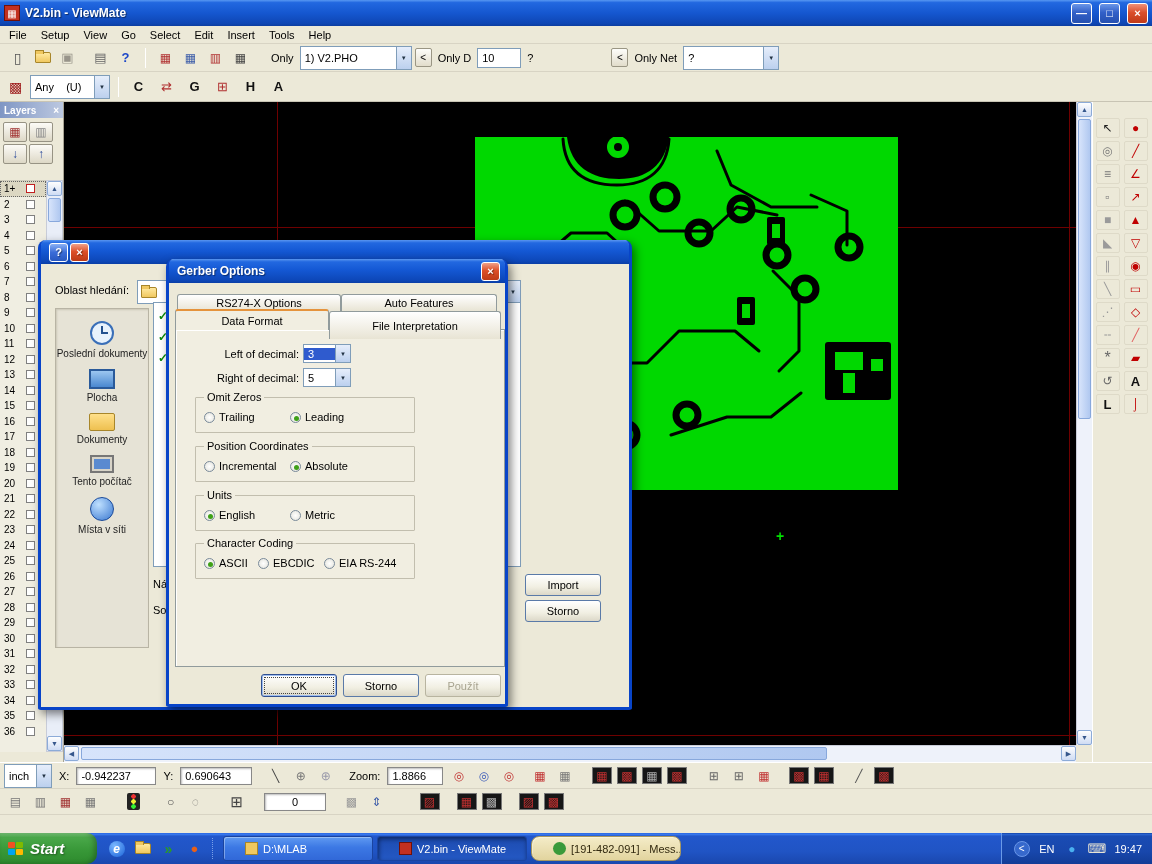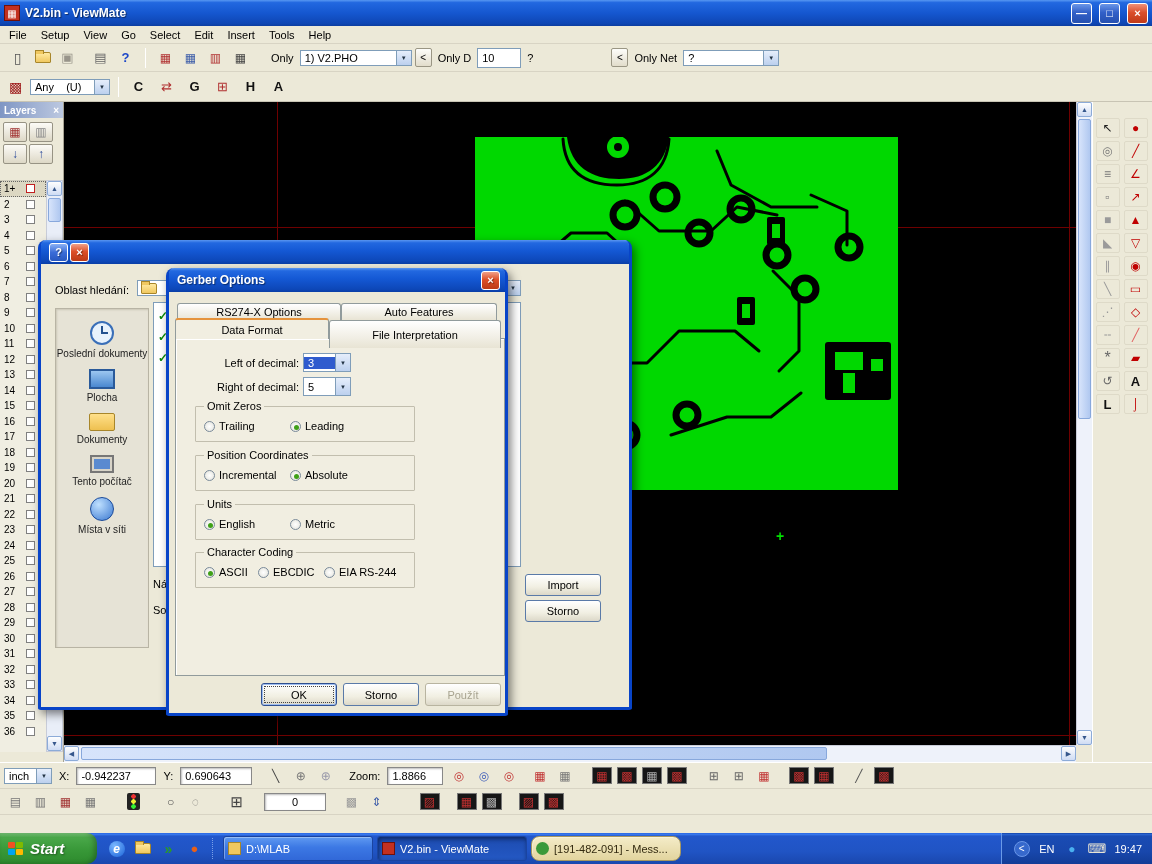--- a/index.html
+++ b/index.html
@@ -26,21 +26,21 @@
     border-bottom:1px solid #d8d4c4; display:flex; align-items:center; gap:3px; padding-left:6px; }
   #tb2 { position:absolute; left:0; top:72px; width:1152px; height:30px; background:#ece9d8;
     border-bottom:1px solid #c8c4b4; display:flex; align-items:center; gap:3px; padding-left:4px; }
   .iconrow { display:inline-flex; align-items:center; gap:2px; }
   .ticon { width:23px; height:21px; display:inline-flex; align-items:center; justify-content:center; }
   .ig { display:flex; align-items:center; justify-content:center; font-size:12px; }
   .bold { font-weight:bold; }
   .letter { font-weight:bold; font-size:13px; }
   .tsep { width:1px; height:20px; background:#b8b4a4; border-right:1px solid #fff; margin:0 5px; }
   .tlabel { font-size:11px; margin:8px 3px; white-space:nowrap; }
-  .xpcombo { height:16px; background:#fff; border:1px solid #7f9db9; display:inline-flex; align-items:center; font-size:11px; }
+  .xpcombo { height:24px; background:#fff; border:1px solid #7f9db9; display:inline-flex; align-items:center; font-size:11px; }
   .xpcombo .val { padding:0 4px; flex:1; white-space:pre; overflow:hidden; }
   .xpcombo .arrow { width:15px; align-self:stretch; background:linear-gradient(180deg,#e6eefb,#bcd0ee);
     border-left:1px solid #7f9db9; display:flex; align-items:center; justify-content:center; font-size:6px; color:#234; }
   .xpinput { height:20px; background:#fff; border:1px solid #7f9db9; font-size:11px; display:inline-flex;
     align-items:center; padding:0 4px; }
   .smallbtn { width:17px; height:19px; background:linear-gradient(#fdfdfa,#e2ddcb); border:1px solid #9a9684;
     border-radius:2px; display:inline-flex; align-items:center; justify-content:center; font-size:10px; }
   .folder { width:16px; height:11px; background:linear-gradient(#ffe9a0,#f0c860); border:1px solid #a8862a;
     border-radius:1px 2px 1px 1px; position:relative; }
   .folder::before { content:""; position:absolute; top:-3px; left:-1px; width:7px; height:3px;
@@ -102,21 +102,21 @@
   #taskbar { position:absolute; left:0; top:833px; width:1152px; height:31px; display:flex; align-items:center;
     background:linear-gradient(180deg,#2663e0 0%,#3b7cf0 4%,#2257cc 10%,#2054c4 60%,#1a47ae 100%); }
   #start-btn { width:97px; height:31px; border-radius:0 10px 10px 0; display:flex; align-items:center; gap:6px;
     padding-left:8px; color:#fff; font-weight:bold; font-style:italic; font-size:15px; text-shadow:1px 1px 2px rgba(0,0,0,.4);
     background:linear-gradient(180deg,#7aca7a 0%,#4aa84a 14%,#389838 55%,#2d8a2d 100%); box-shadow:inset -3px 0 5px rgba(0,0,0,.25); }
   .winflag { width:16px; height:14px; display:grid; grid-template-columns:7px 7px; grid-template-rows:6px 6px; gap:1px; }
   .winflag i { border-radius:1px; }
   .winflag .f1{background:#f25022;} .winflag .f2{background:#7fba00;} .winflag .f3{background:#00a4ef;} .winflag .f4{background:#ffb900;}
   #quicklaunch { display:flex; align-items:center; gap:3px; margin:0 6px 0 8px; padding-right:6px; border-right:1px dotted #7aa0e8; }
   .taskbtn { height:25px; margin-left:4px; width:150px; border-radius:3px; border:1px solid #1a44a0; color:#fff;
-    font-size:11px; display:flex; align-items:center; gap:5px; padding:0 4px; white-space:nowrap; overflow:hidden;
+    font-size:11px; display:flex; align-items:center; gap:5px; padding:0 21px; white-space:nowrap; overflow:hidden;
     background:linear-gradient(180deg,#5f9af2,#3c78e4 45%,#3168d8); box-shadow:inset 1px 1px 0 rgba(255,255,255,.35); }
   .taskbtn.active { background:linear-gradient(180deg,#1d4cb0,#2458c4); box-shadow:inset 1px 2px 4px rgba(0,16,48,.6); }
   .taskbtn.flash { background:linear-gradient(180deg,#f4ecc8,#e2d49e); color:#332a10; border-color:#a89860;border-radius:8px; }
   .tb-ico { width:13px; height:13px; flex:0 0 auto; }
   #tray { margin-left:auto; height:31px; display:flex; align-items:center; gap:6px; padding:0 10px 0 8px; color:#fff;
     border-left:1px solid #6a9ae8; background:linear-gradient(180deg,#1244a8 0%,#2a64d0 5%,#1a4cb4 10%,#1847ac 60%,#123c96 100%); }
   .traybtn { width:16px; height:16px; border-radius:8px; background:#3668cc; border:1px solid #6a96e8; font-size:10px; }
   .tray-lang { font-size:11px; }
   .tray-time { font-size:11px; }
 
@@ -788,21 +788,21 @@
             <span class="docbox"></span>
           </div>
         </div>
       <div class="xpbtn" style="left:484px;top:310px;width:76px">Import</div>
       <div class="xpbtn" style="left:484px;top:336px;width:76px">Storno</div>
       <span class="lbl" style="left:112px;top:310px">Ná</span>
       <span class="lbl" style="left:112px;top:336px">So</span>
     </div>
   </div>
 
-  <div id="gerber-dialog" class="xpwin" style="left:166px;top:268px;width:342px;height:448px;z-index:20">
+  <div id="gerber-dialog" class="xpwin" style="left:166px;top:259px;width:342px;height:448px;z-index:20">
     <div class="xptitle">
       <span class="t">Gerber Options</span>
       <span class="tbtns">
         <span class="tbtn17 close-btn">×</span>
       </span>
     </div>
     <div class="dlg-body">
       <div class="tab" style="left:8px;top:11px;width:164px">RS274-X Options</div>
       <div class="tab" style="left:172px;top:11px;width:156px">Auto Features</div>
       <div class="gpanel"></div>

